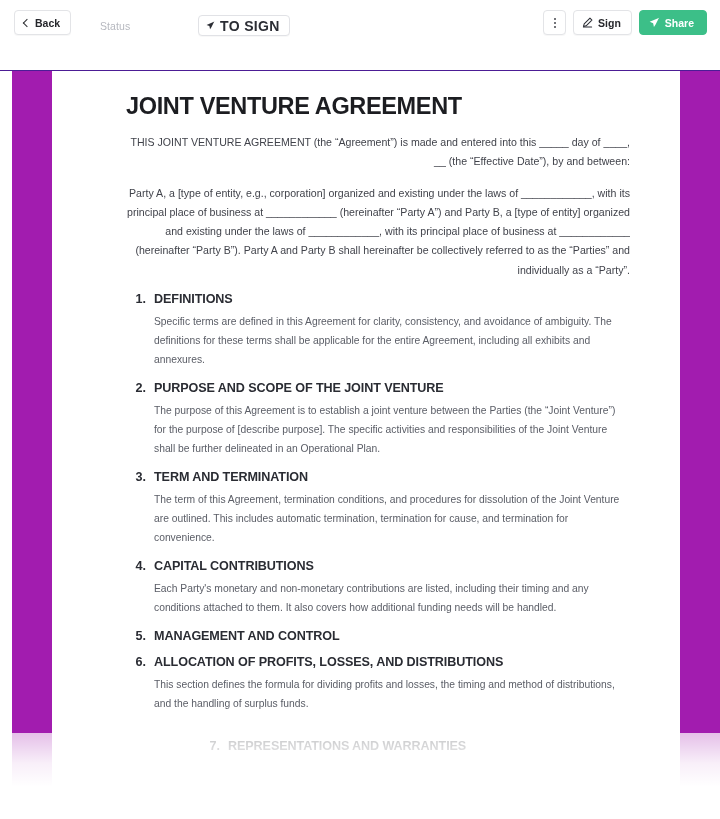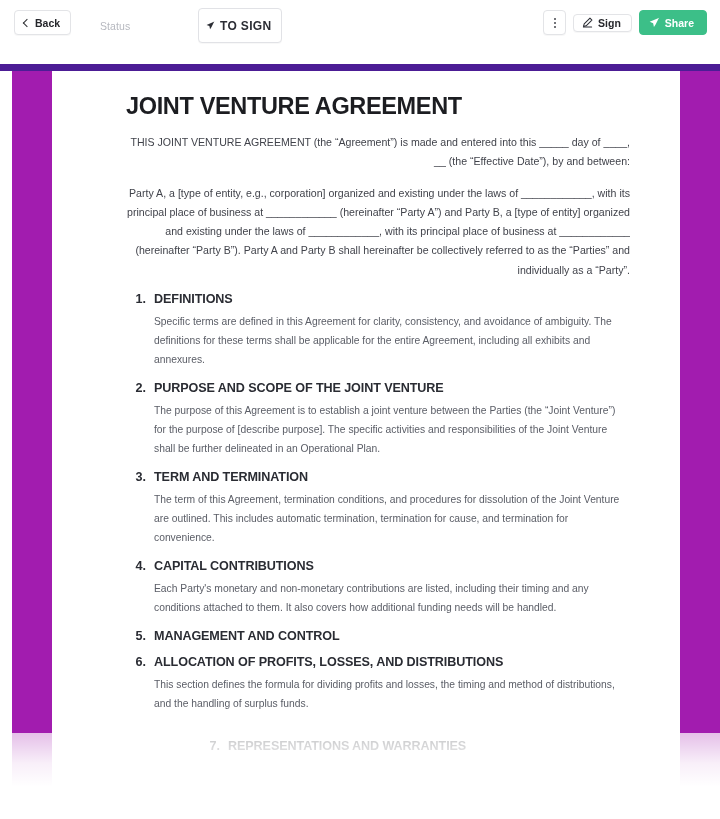--- a/index.html
+++ b/index.html
@@ -21,21 +21,21 @@
     background: #ffffff;
     display: flex;
     flex-direction: column;
   }
 
   .topbar {
     position: relative;
     height: 71px;
     flex: 0 0 71px;
     background: #ffffff;
-    border-bottom: 7px solid #4c1d95;
+    border-bottom: 1px solid #4c1d95;
     padding: 9px 14px 0 0;
   }
 
   .back-btn {
     position: absolute;
     left: 14px;
     top: 10px;
     height: 25px;
     min-width: 55px;
     padding: 0 10px 0 8px;
@@ -82,26 +82,26 @@
   .meta-value {
     font-size: 10.5px;
     color: #30323a;
     white-space: nowrap;
   }
 
   .status-badge {
     display: inline-flex;
     align-items: center;
     gap: 5px;
-    height: 35px;
+    height: 21px;
     padding: 0 9px 0 7px;
     background: #ffffff;
     border: 1px solid #e1e2e6;
     border-radius: 4px;
-    font-size: 12px;
+    font-size: 14px;
     font-weight: bold;
     letter-spacing: 0.35px;
     color: #2b2d34;
     cursor: pointer;
     box-shadow: 0 1px 1px rgba(18,20,30,0.03);
   }
 
   .top-actions {
     position: absolute;
     right: 13px;
@@ -119,21 +119,21 @@
     background: #ffffff;
     border: 1px solid #e3e4e7;
     border-radius: 4px;
     cursor: pointer;
     box-shadow: 0 1px 1px rgba(18,20,30,0.035);
   }
   .kebab { display: flex; flex-direction: column; gap: 2px; align-items: center; }
   .kebab i { width: 2px; height: 2px; background: #44464d; border-radius: 50%; display: block; }
 
   .sign-btn {
-    height: 18px;
+    height: 25px;
     padding: 0 10px 0 8px;
     display: flex;
     align-items: center;
     gap: 5px;
     background: #ffffff;
     border: 1px solid #e3e4e7;
     border-radius: 4px;
     font-size: 10.5px;
     font-weight: bold;
     color: #25262b;

